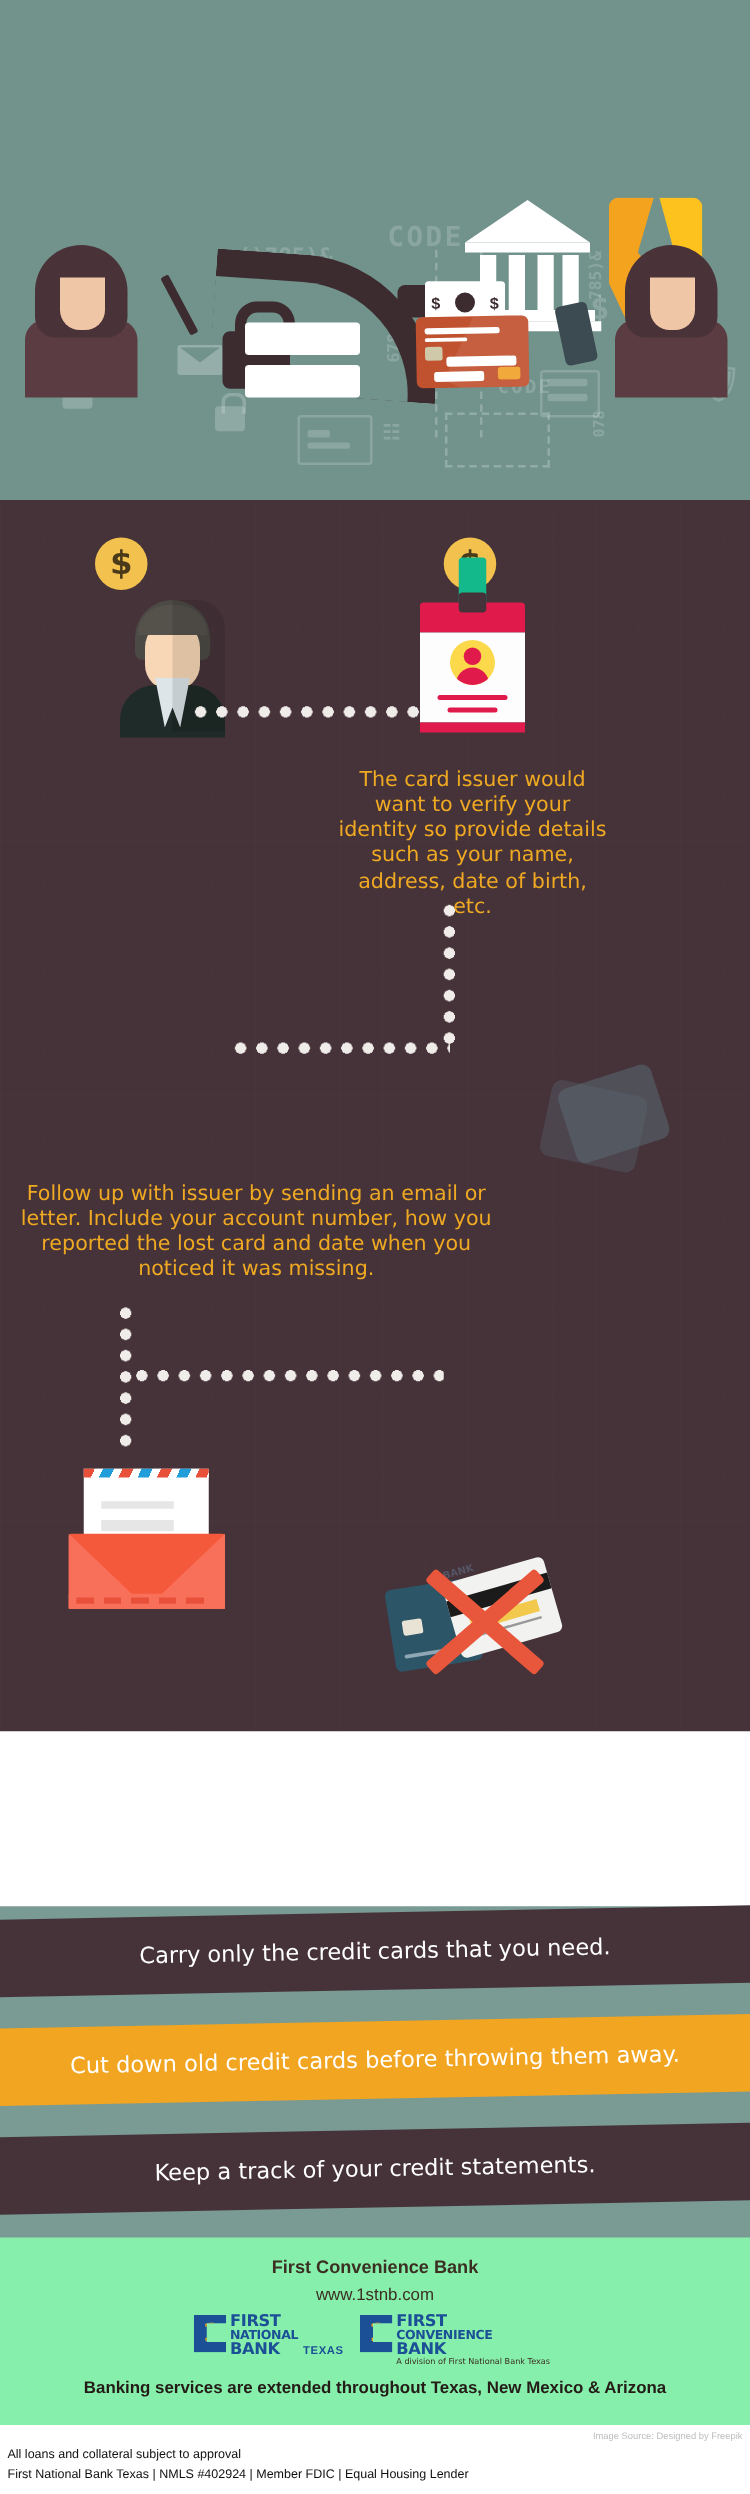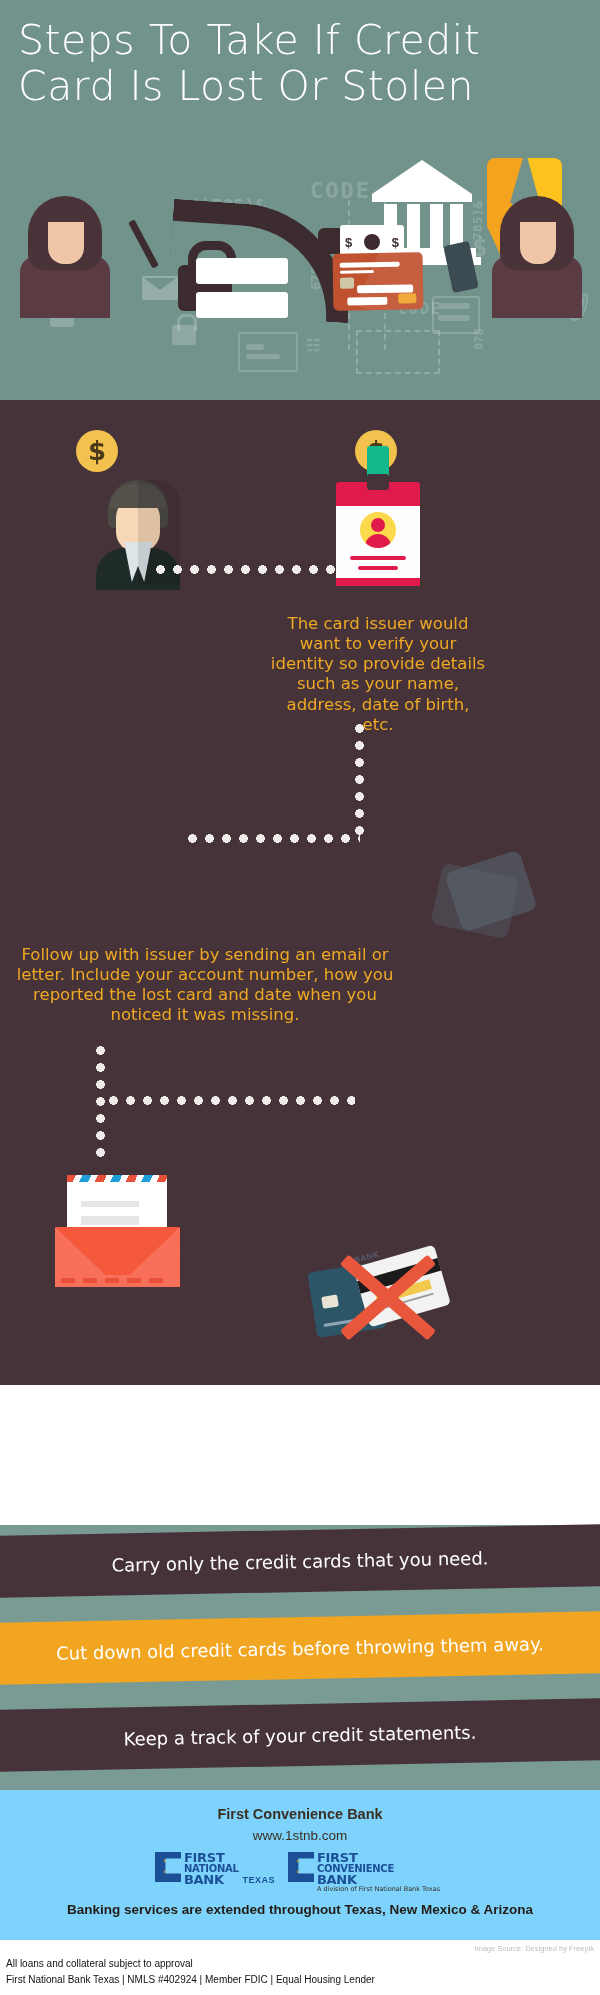--- a/index.html
+++ b/index.html
@@ -138,21 +138,21 @@
   .rib-main{position:absolute;left:80px;top:13px;width:440px;height:75px;background:#ecdcbe;}
   .rib-text{position:absolute;left:80px;top:24px;width:440px;text-align:center;color:#3e2f33;
     font-size:19px;line-height:1.25;font-weight:700;font-family:"DejaVu Sans",sans-serif;}
 
   
   .band{position:absolute;left:-14px;width:628px;height:62px;display:flex;align-items:center;justify-content:center;}
   .band span{font-size:18px;font-family:"DejaVu Sans",sans-serif;font-weight:400;}
   .teal-fill{position:absolute;left:0;width:600px;background:#7a9a94;}
 
   
-  .footer{position:absolute;left:0;top:1790px;width:600px;height:150px;background:#7dd3fc;}
+  .footer{position:absolute;left:0;top:1790px;width:600px;height:150px;background:#86efac;}
   .f-name{position:absolute;left:0;top:16px;width:600px;text-align:center;color:#3b2f22;font-size:14.5px;font-weight:700;}
   .f-url{position:absolute;left:0;top:38px;width:600px;text-align:center;color:#3b2f22;font-size:13.5px;}
   .logo{position:absolute;top:62px;display:flex;align-items:flex-start;}
   .lg-mark{width:26px;height:30px;background:#1b4f96;clip-path:polygon(0 0,100% 0,100% 22%,40% 22%,40% 72%,100% 72%,100% 100%,0 100%);position:relative;}
   .lg-one{position:absolute;left:7px;top:4px;color:#f2a521;font-size:20px;font-weight:700;line-height:1;font-family:"DejaVu Sans",sans-serif;}
   .lg-words{margin-left:3px;color:#1b4f96;font-weight:700;line-height:.96;font-family:"DejaVu Sans",sans-serif;}
   .lg-w1{font-size:13px;letter-spacing:-.3px;}
   .lg-w2{font-size:10px;letter-spacing:-.3px;}
   .lg-w3{font-size:13px;letter-spacing:-.3px;}
   .lg-tex{font-size:9px;color:#1b4f96;margin-left:4px;align-self:flex-end;padding-bottom:2px;letter-spacing:.5px;font-weight:700;}
@@ -237,21 +237,20 @@
 
     <div class="redcard">
       <div class="rc-line" style="left:7px;top:9px;width:60px;height:5px;"></div>
       <div class="rc-line" style="left:7px;top:17px;width:34px;height:3px;"></div>
       <div class="rc-chip"></div>
       <div class="rc-line" style="left:24px;top:32px;width:56px;height:8px;"></div>
       <div class="rc-line" style="left:14px;top:44px;width:40px;height:8px;"></div>
       <div class="rc-orange"></div>
     </div>
 
-    <div class="hero-title">Steps To Take If Credit Card Is Lost Or Stolen</div>
   </div>
 
   <div class="steps">
     <div class="grid-lines"></div>
 
     <div class="coin" style="left:76px;top:30px;">$</div>
     <div class="coin" style="left:355px;top:30px;">$</div>
 
     <div class="avatar" style="top:80px;">
       <div class="av-hair"></div>

